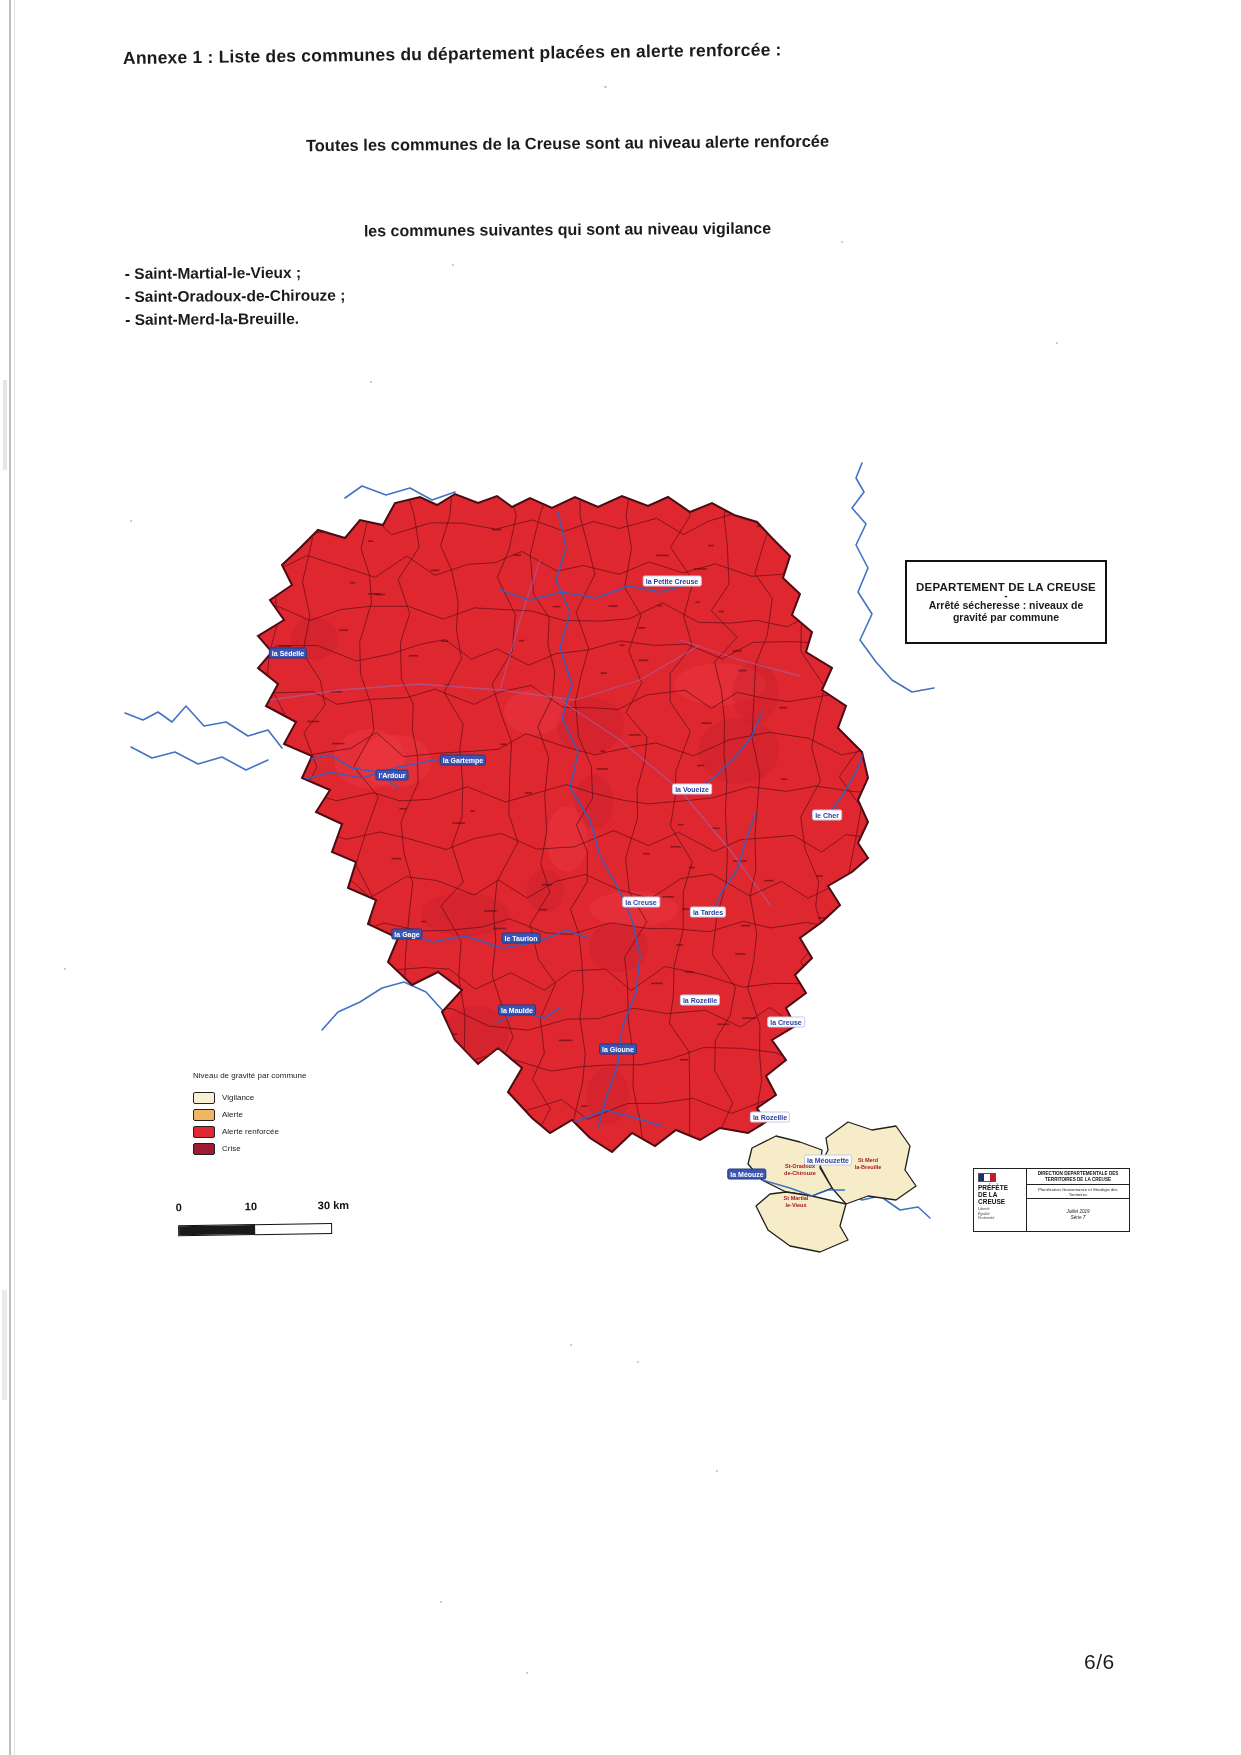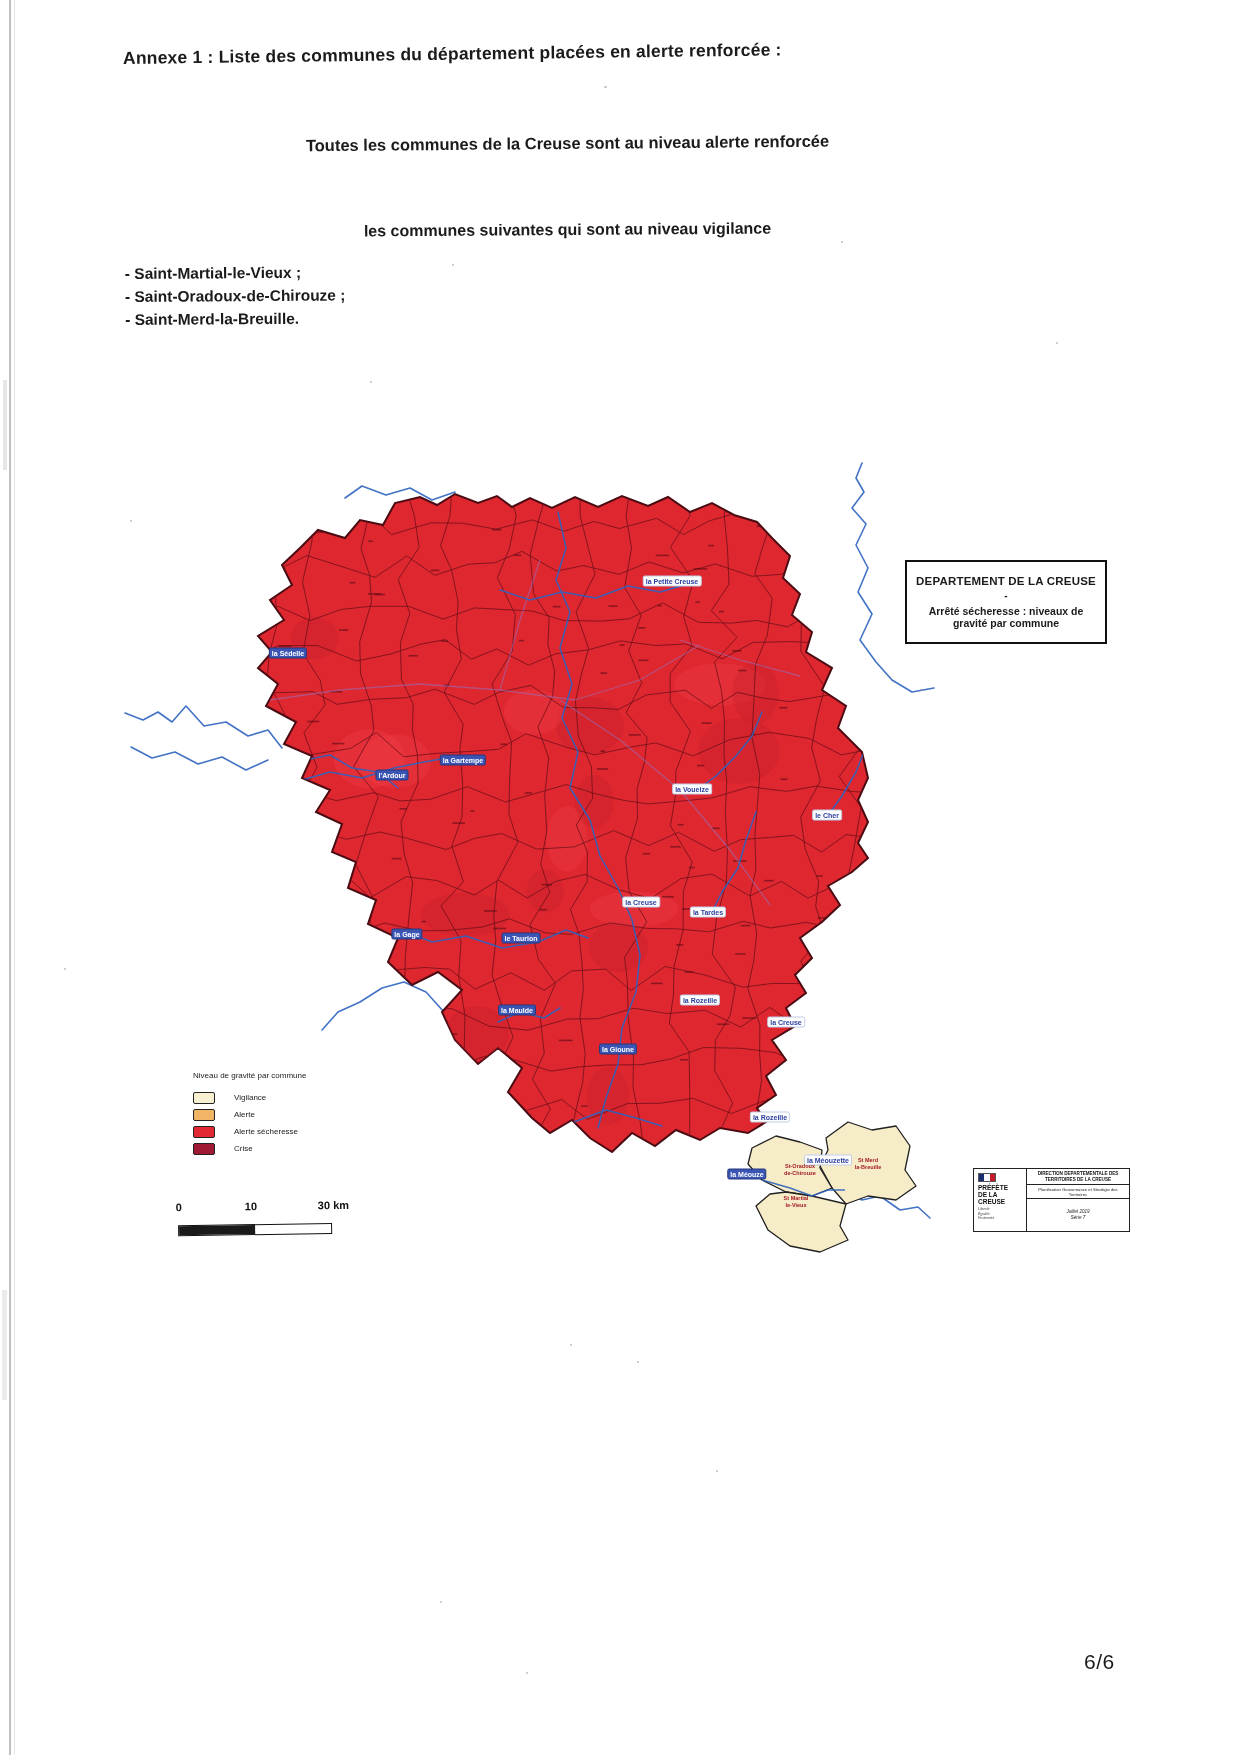--- a/index.html
+++ b/index.html
@@ -17,27 +17,27 @@
             font-size:15px;font-weight:bold;}
   .doc-line3{position:absolute;left:0;top:221px;width:1135px;text-align:center;
              font-size:16px;font-weight:bold;transform:rotate(-0.4deg);}
   .vig-list{position:absolute;left:125px;top:265px;font-size:15.5px;font-weight:bold;
             transform:rotate(-0.4deg);transform-origin:left center;}
   .vig-list div{margin-bottom:5px;}
   .page-number{position:absolute;left:1084px;top:1650px;font-size:21px;letter-spacing:.5px;}
   
   .map-title-box{position:absolute;left:905px;top:560px;width:198px;height:80px;
                  border:2.5px solid #111;background:#fff;text-align:center;
-                 display:flex;flex-direction:column;justify-content:center;gap:6px;}
+                 display:flex;flex-direction:column;justify-content:center;gap:0;}
   .map-title-box .t1{font-size:11.5px;font-weight:bold;letter-spacing:.2px;}
   .map-title-box .dash{font-size:10px;font-weight:bold;line-height:6px;}
   .map-title-box .t2{font-size:10.5px;font-weight:bold;line-height:12px;padding:0 8px;}
   .legend{position:absolute;left:193px;top:1071px;}
   .legend-title{font-size:8px;color:#222;margin-bottom:12px;white-space:nowrap;}
-  .legend-row{display:flex;align-items:center;margin-bottom:6px;height:11px;gap:12px;}
+  .legend-row{display:flex;align-items:center;margin-bottom:6px;height:11px;}
   .legend-swatch{width:20px;height:10px;border:1.2px solid #222;border-radius:2px;margin-right:7px;}
   .legend-label{font-size:8px;color:#222;white-space:nowrap;}
   .scalebar{position:absolute;left:163px;top:1200px;width:200px;height:40px;transform:rotate(-0.8deg);}
   .scalebar .tick{position:absolute;top:0;font-size:11px;font-weight:bold;color:#111;}
   .scalebar .bar{position:absolute;left:15px;top:24px;width:152px;height:9px;
                  border:1.5px solid #111;background:#fff;}
   .scalebar .bar .half{position:absolute;left:0;top:0;bottom:0;width:50%;background:#1a1a1a;}
   
   .river-label{position:absolute;transform:translate(-50%,-50%);
                font-size:7px;font-weight:bold;line-height:9px;padding:0 2px;
@@ -273,21 +273,21 @@
         <div class="legend-row">
           <div class="legend-swatch" style="background: rgb(248, 240, 208);"></div>
           <span class="legend-label">Vigilance</span>
         </div>
         <div class="legend-row">
           <div class="legend-swatch" style="background: rgb(242, 181, 102);"></div>
           <span class="legend-label">Alerte</span>
         </div>
         <div class="legend-row">
           <div class="legend-swatch" style="background: rgb(225, 40, 51);"></div>
-          <span class="legend-label">Alerte sécheresse</span>
+          <span class="legend-label">Alerte renforcée</span>
         </div>
         <div class="legend-row">
           <div class="legend-swatch" style="background: rgb(158, 27, 51);"></div>
           <span class="legend-label">Crise</span>
         </div>
       </div>
   </div>
 
   <div class="scalebar">
     <span class="tick" style="left:13px;">0</span>

